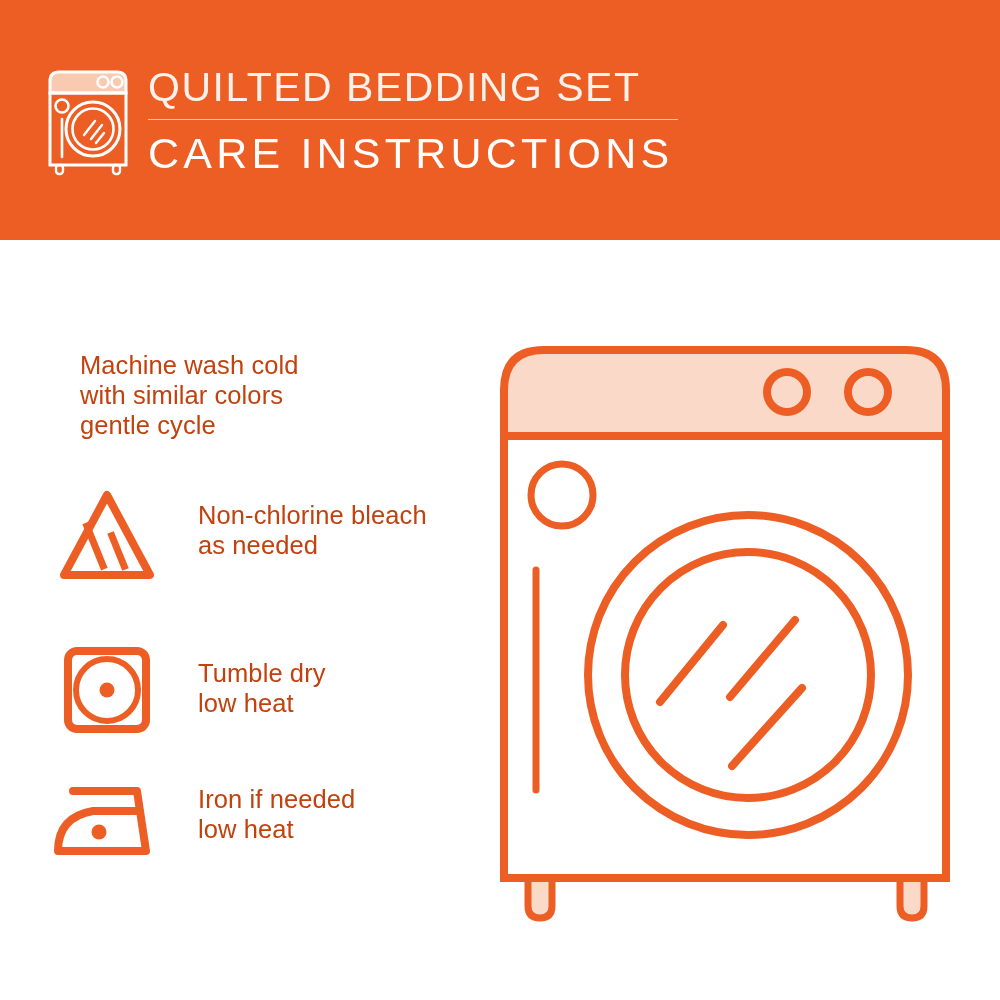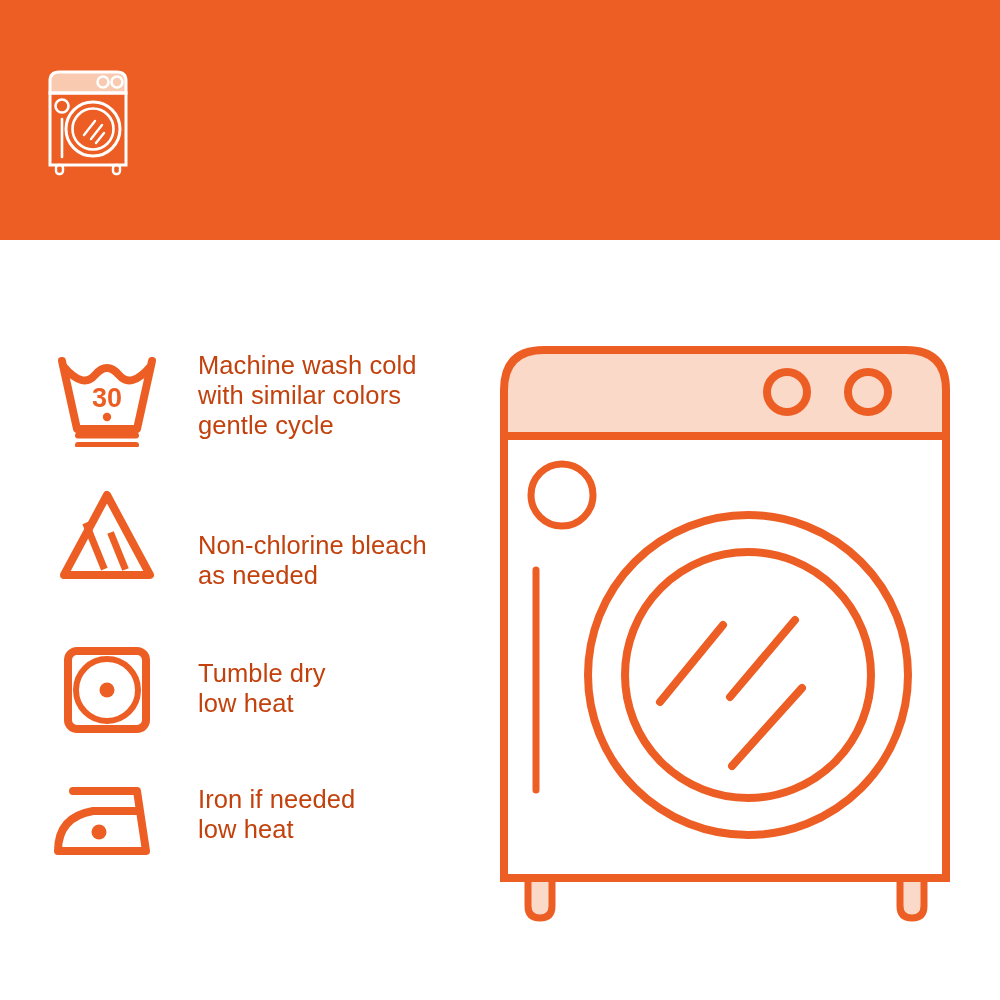--- a/index.html
+++ b/index.html
@@ -89,21 +89,21 @@
   }
 
   .care-row {
     position: absolute;
     left: 48px;
     display: flex;
     align-items: flex-start;
   }
 
   .care-row.row-0 { top: 102px; }
-  .care-row.row-1 { top: 240px; align-items: flex-end; }
+  .care-row.row-1 { top: 240px; }
   .care-row.row-2 { top: 398px; }
   .care-row.row-3 { top: 524px; }
 
   .care-symbol {
     flex: 0 0 auto;
     width: 118px;
     height: 110px;
     display: flex;
     align-items: center;
     justify-content: center;
@@ -163,40 +163,32 @@
 
           <line x1="42" y1="68" x2="53" y2="54" stroke="#FFFFFF" stroke-width="2.4" stroke-linecap="round"></line>
           <line x1="49" y1="72" x2="60" y2="58" stroke="#FFFFFF" stroke-width="2.4" stroke-linecap="round"></line>
           <line x1="54" y1="76" x2="62" y2="66" stroke="#FFFFFF" stroke-width="2.4" stroke-linecap="round"></line>
 
           <rect x="14" y="98" width="7" height="9" rx="3" fill="none" stroke="#FFFFFF" stroke-width="2.4"></rect>
           <rect x="71" y="98" width="7" height="9" rx="3" fill="none" stroke="#FFFFFF" stroke-width="2.4"></rect>
         </svg>
       </span>
 
+      <div class="header-titles">
+        <div class="title-main">QUILTED BEDDING SET</div>
+        <div class="title-divider"></div>
+        <div class="title-sub">CARE INSTRUCTIONS</div>
+      </div>
 
     </div>
   </div>
 
   <div class="care-list">
 
     <div class="care-row row-0">
-      <span class="care-symbol">
-        <svg viewBox="0 0 104 100" width="104" height="100" aria-hidden="true">
-
-          <path d="M7 14 L22 82 L82 82 L97 14" fill="none" stroke="#ED5E24" stroke-width="8" stroke-linecap="round" stroke-linejoin="round"></path>
-          <path d="M9 20 Q28 42 40 28 Q52 14 64 28 Q76 42 95 20" fill="none" stroke="#ED5E24" stroke-width="8" stroke-linecap="round" stroke-linejoin="round"></path>
-
-          <rect x="20" y="85.5" width="64" height="6" rx="3" fill="#ED5E24"></rect>
-          <rect x="20" y="95" width="64" height="6" rx="3" fill="#ED5E24"></rect>
-
-          <text x="52" y="60" text-anchor="middle" font-family="Liberation Sans, sans-serif" font-size="27" font-weight="700" fill="#ED5E24">30</text>
-          <circle cx="52" cy="70" r="4.2" fill="#ED5E24"></circle>
-        </svg>
-      </span>
       <div class="care-text">Machine wash cold
 with similar colors
 gentle cycle</div>
     </div>
 
     <div class="care-row row-1">
       <span class="care-symbol">
         <svg viewBox="0 0 104 100" width="104" height="100" aria-hidden="true">
           <path d="M52 10 L95 90 L9 90 Z" fill="none" stroke="#ED5E24" stroke-width="8" stroke-linejoin="round"></path>
           <line x1="40" y1="36" x2="40" y2="86" stroke="#ED5E24" stroke-width="7" transform="rotate(-22 40 61)" stroke-linecap="butt"></line>

